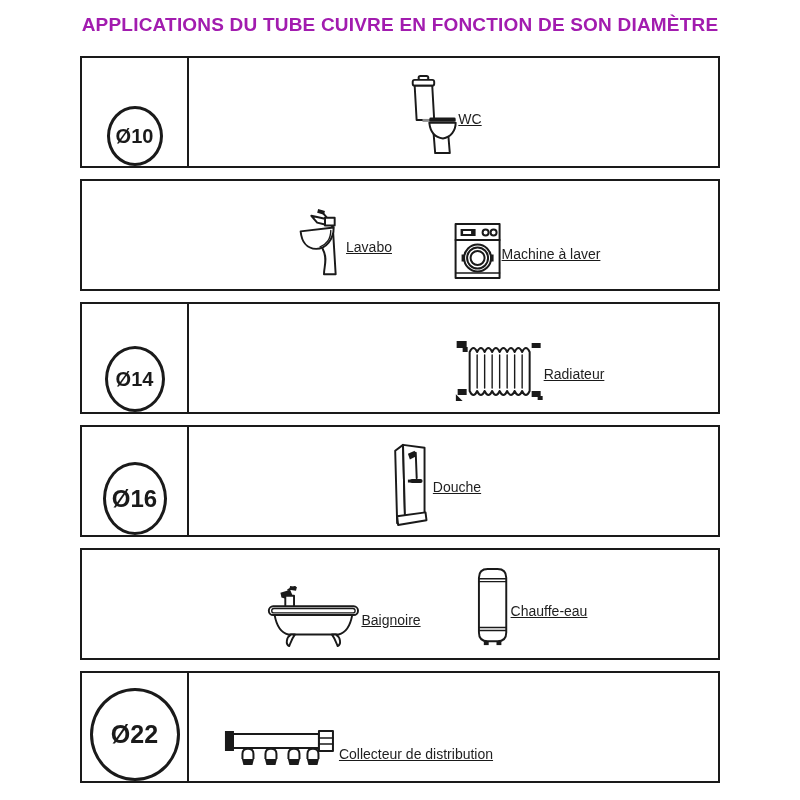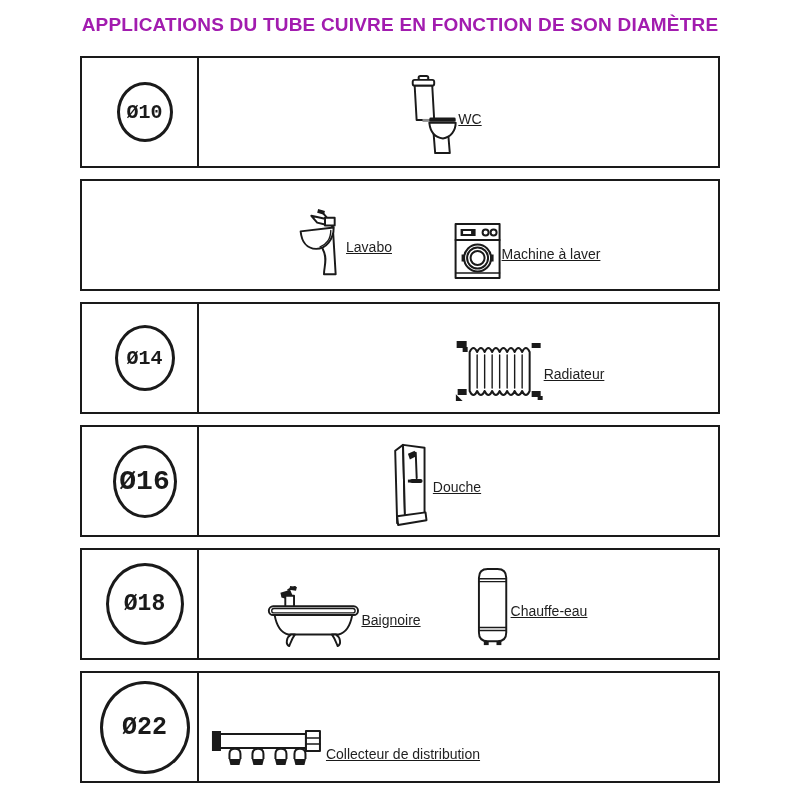--- a/index.html
+++ b/index.html
@@ -10,33 +10,33 @@
   .title{
     position:absolute;top:14px;left:0;width:800px;text-align:center;
     font-size:19px;font-weight:bold;letter-spacing:.2px;color:#a21caf;
   }
   .table{position:absolute;left:80px;top:56px;width:640px;}
   .row{
     position:relative;box-sizing:border-box;width:640px;height:112px;
     border:2px solid #1a1a1a;margin-bottom:11px;background:#fff;
   }
   .dia-cell{
-    position:absolute;left:10px;top:0;bottom:0;width:105px;
+    position:absolute;left:0;top:0;bottom:0;width:105px;
     border-right:2px solid #1a1a1a;
-    display:flex;align-items:center;justify-content:center;font-family:Liberation Mono, monospace;
+    display:flex;align-items:flex-end;justify-content:center;
   }
   .circle{
     border:3px solid #1a1a1a;border-radius:50%;
     display:flex;align-items:center;justify-content:center;
     font-weight:bold;background:#fff;
   }
   .c1{width:50px;height:54px;font-size:20px;}
   .c2{width:50px;height:55px;font-size:20px;}
   .c3{width:54px;height:60px;font-size:20px;}
-  .c4{width:58px;height:67px;font-size:28px;}
+  .c4{width:58px;height:67px;font-size:24px;}
   .c5{width:72px;height:76px;font-size:23px;}
   .c6{width:84px;height:87px;font-size:25px;}
   .icon-block{
     position:absolute;bottom:9px;transform:translateX(-50%);
     display:flex;flex-direction:row;align-items:center;text-decoration:underline;
   }
   .icon-label{font-size:14px;margin-top:5px;white-space:nowrap;color:#1f1f1f;}
   svg{display:block;}
   .ln{fill:none;stroke:#1a1a1a;stroke-width:2;stroke-linecap:round;stroke-linejoin:round;}
   .fw{fill:#ffffff;stroke:#1a1a1a;stroke-width:2;stroke-linejoin:round;}
@@ -140,23 +140,20 @@
         <line class="ln" x1="29" y1="14" x2="30" y2="40"></line>
         <polygon class="fb" points="21,15 28,12 29,18 23,21"></polygon>
         <rect class="fb" x="23" y="41" width="13" height="4" rx="2"></rect>
         <rect class="fb" x="21" y="41.5" width="3" height="3"></rect>
       </svg>
       <div class="icon-label">Douche</div>
     </div>
   </div>
 
   <div class="row">
-    <div class="dia-cell">
-      <div class="circle c5">Ø18</div>
-    </div>
     <div class="icon-block" style="left:261px;">
       <svg width="96" height="64" viewBox="0 0 96 66">
         <line class="ln" x1="22" y1="5" x2="29" y2="2"></line>
         <polygon class="fb" points="24,1 31,2 30,6 23,5"></polygon>
         <polygon class="fb" points="14,8 24,5 27,12 22,15 15,13"></polygon>
         <rect class="fw" x="19" y="11" width="9" height="12"></rect>
         <rect class="fw" x="2" y="22" width="92" height="9" rx="4.5"></rect>
         <rect class="ln thin" x="5" y="24.2" width="86" height="4.6" rx="2.3"></rect>
         <path class="fw" d="M8,31 C10,42 14,49 22,51 L74,51 C82,49 86,42 88,31 Z"></path>
         <path class="fw" stroke-width="1.8" d="M25,51 C20,54 19,61 23,63 C25,58 26,55 29,51 Z"></path>
@@ -175,21 +172,21 @@
         <rect class="fb" x="22" y="76" width="5" height="4"></rect>
       </svg>
       <div class="icon-label">Chauffe-eau</div>
     </div>
   </div>
 
   <div class="row">
     <div class="dia-cell">
       <div class="circle c6">Ø22</div>
     </div>
-    <div class="icon-block" style="left:263px;justify-content:flex-end;">
+    <div class="icon-block" style="left:276px;justify-content:flex-end;">
       <svg width="116" height="42" viewBox="0 0 116 42">
         <rect class="fw" x="10" y="4" width="86" height="14"></rect>
         <rect class="fb" x="2" y="1" width="9" height="20"></rect>
         <rect class="fw" x="96" y="1" width="14" height="20"></rect>
         <line class="ln thin" x1="96" y1="8" x2="110" y2="8"></line>
         <line class="ln thin" x1="96" y1="14" x2="110" y2="14"></line>
         <g>
           <path class="fw" d="M19.5,29 V24 Q19.5,18.8 25,18.8 Q30.5,18.8 30.5,24 V29"></path>
           <polygon class="fb" points="19,29 31,29 29.5,35 20.5,35"></polygon>
           <path class="fw" d="M42.5,29 V24 Q42.5,18.8 48,18.8 Q53.5,18.8 53.5,24 V29"></path>

